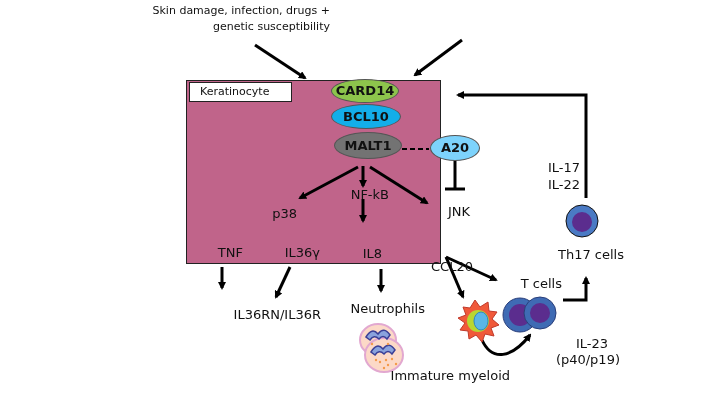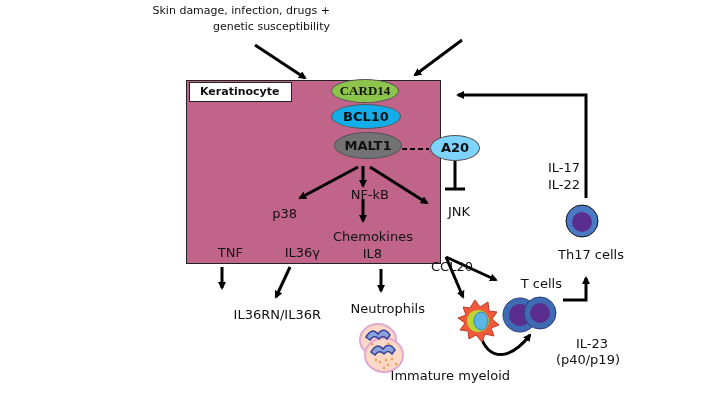--- a/index.html
+++ b/index.html
@@ -4,21 +4,21 @@
 <style>
   html, body { margin: 0; padding: 0; background: #ffffff; }
   body { width: 720px; height: 405px; position: relative; overflow: hidden;
          font-family: "DejaVu Sans", sans-serif; color: #111; }
   .canvas { position: absolute; left: 0; top: 0; width: 720px; height: 405px; }
   .lbl { position: absolute; font-size: 13px; line-height: 16px; white-space: nowrap; text-align: right; color: #111; }
   .lbl-sm { font-size: 11px; line-height: 14px; }
   .cell-box { position: absolute; left: 186px; top: 80px; width: 255px; height: 184px;
               background: #c0648a; border: 1px solid #222; box-sizing: border-box; }
   .cell-tag { position: absolute; left: 189px; top: 82px; width: 103px; height: 20px; background: #fff;
-              border: 1px solid #222; box-sizing: border-box; font-size: 11px; font-weight: bold;
+              border: 1px solid #222; box-sizing: border-box; font-size: 11px; font-weight: normal;
               line-height: 18px; padding-left: 10px; }
   .oval { position: absolute; border-radius: 50%; border: 1px solid #555; box-sizing: border-box;
           font-weight: bold; font-size: 13px; text-align: center; color: #111; }
 </style>
 </head>
 <body>
 
 <div class="canvas">
 
   <div class="cell-box"></div>
@@ -92,30 +92,29 @@
 
     <g>
       <circle cx="582" cy="221" r="16" fill="#4a7ac4" stroke="#111" stroke-width="1"></circle>
       <circle cx="582" cy="222" r="10" fill="#5b2d8e"></circle>
     </g>
   </svg>
 
   <div class="lbl lbl-sm" style="left:130px; top:4px; width:200px;">Skin damage, infection, drugs +</div>
   <div class="lbl lbl-sm" style="left:130px; top:20px; width:200px;">genetic susceptibility</div>
 
-  <div class="oval" style="left:331px; top:79px; width:68px; height:24px; line-height:22px; background:#8dc44c;font-family:Liberation Serif, serif;">CARD14</div>
+  <div class="oval" style="left:331px; top:79px; width:68px; height:24px; line-height:22px; background:#8dc44c;">CARD14</div>
   <div class="oval" style="left:331px; top:104px; width:70px; height:25px; line-height:23px; background:#13aee9;">BCL10</div>
   <div class="oval" style="left:334px; top:132px; width:68px; height:27px; line-height:25px; background:#737373;">MALT1</div>
   <div class="oval" style="left:430px; top:135px; width:50px; height:26px; line-height:24px; background:#7dd3fc;">A20</div>
 
   <div class="lbl" style="left:257px; top:206px; width:40px;">p38</div>
   <div class="lbl" style="left:337px; top:187px; width:52px;">NF-kB</div>
   <div class="lbl" style="left:430px; top:204px; width:40px;">JNK</div>
 
-  <div class="lbl" style="left:317px; top:229px; width:96px;">Chemokines</div>
   <div class="lbl" style="left:352px; top:246px; width:30px;">IL8</div>
   <div class="lbl" style="left:207px; top:245px; width:36px;">TNF</div>
   <div class="lbl" style="left:270px; top:245px; width:50px;">IL36γ</div>
   <div class="lbl" style="left:421px; top:241px; width:52px;margin-top:18px;">CCL20</div>
 
   <div class="lbl" style="left:205px; top:307px; width:116px;">IL36RN/IL36R</div>
   <div class="lbl" style="left:335px; top:301px; width:90px;">Neutrophils</div>
   <div class="lbl" style="left:382px; top:368px; width:128px;">Immature myeloid</div>
   <div class="lbl" style="left:512px; top:276px; width:50px;">T cells</div>
   <div class="lbl" style="left:558px; top:336px; width:50px;">IL-23</div>

